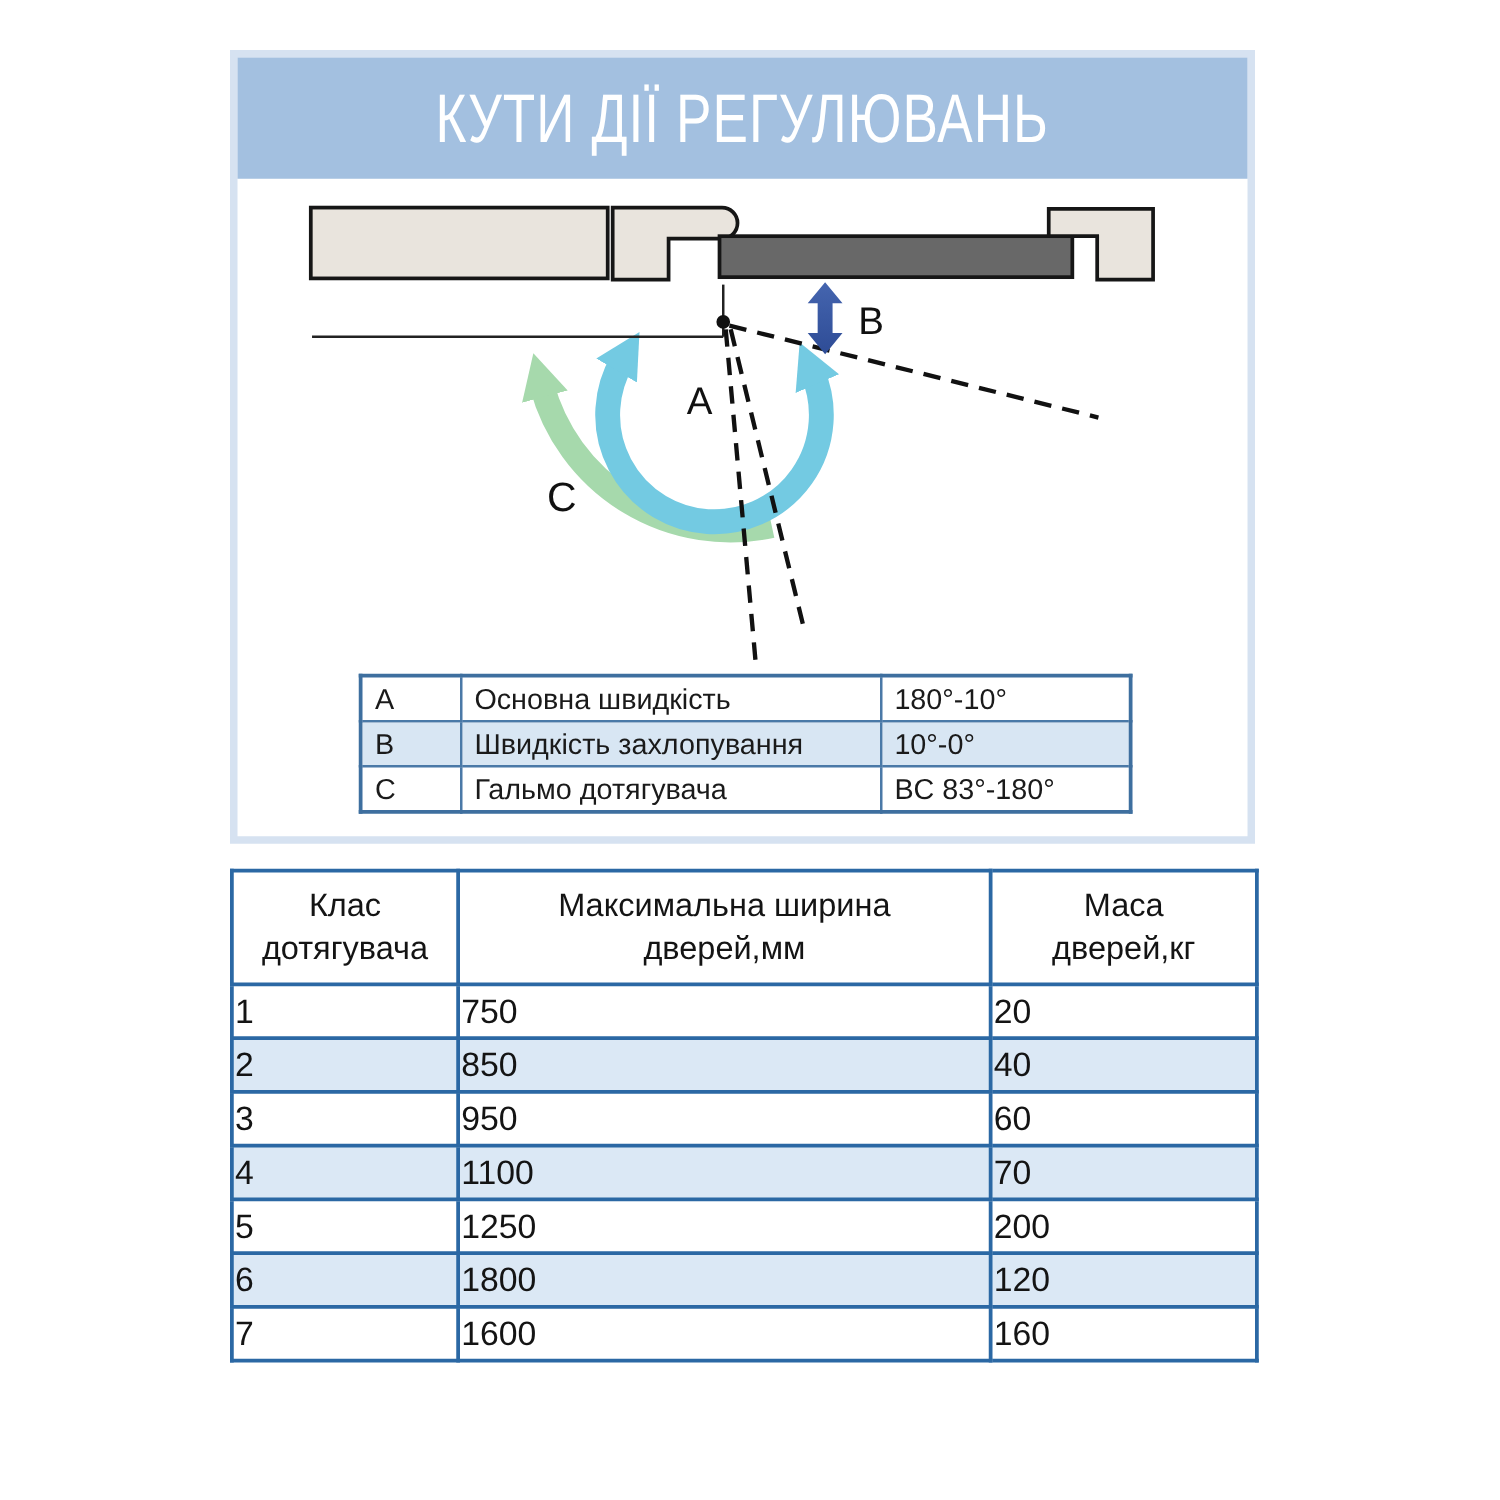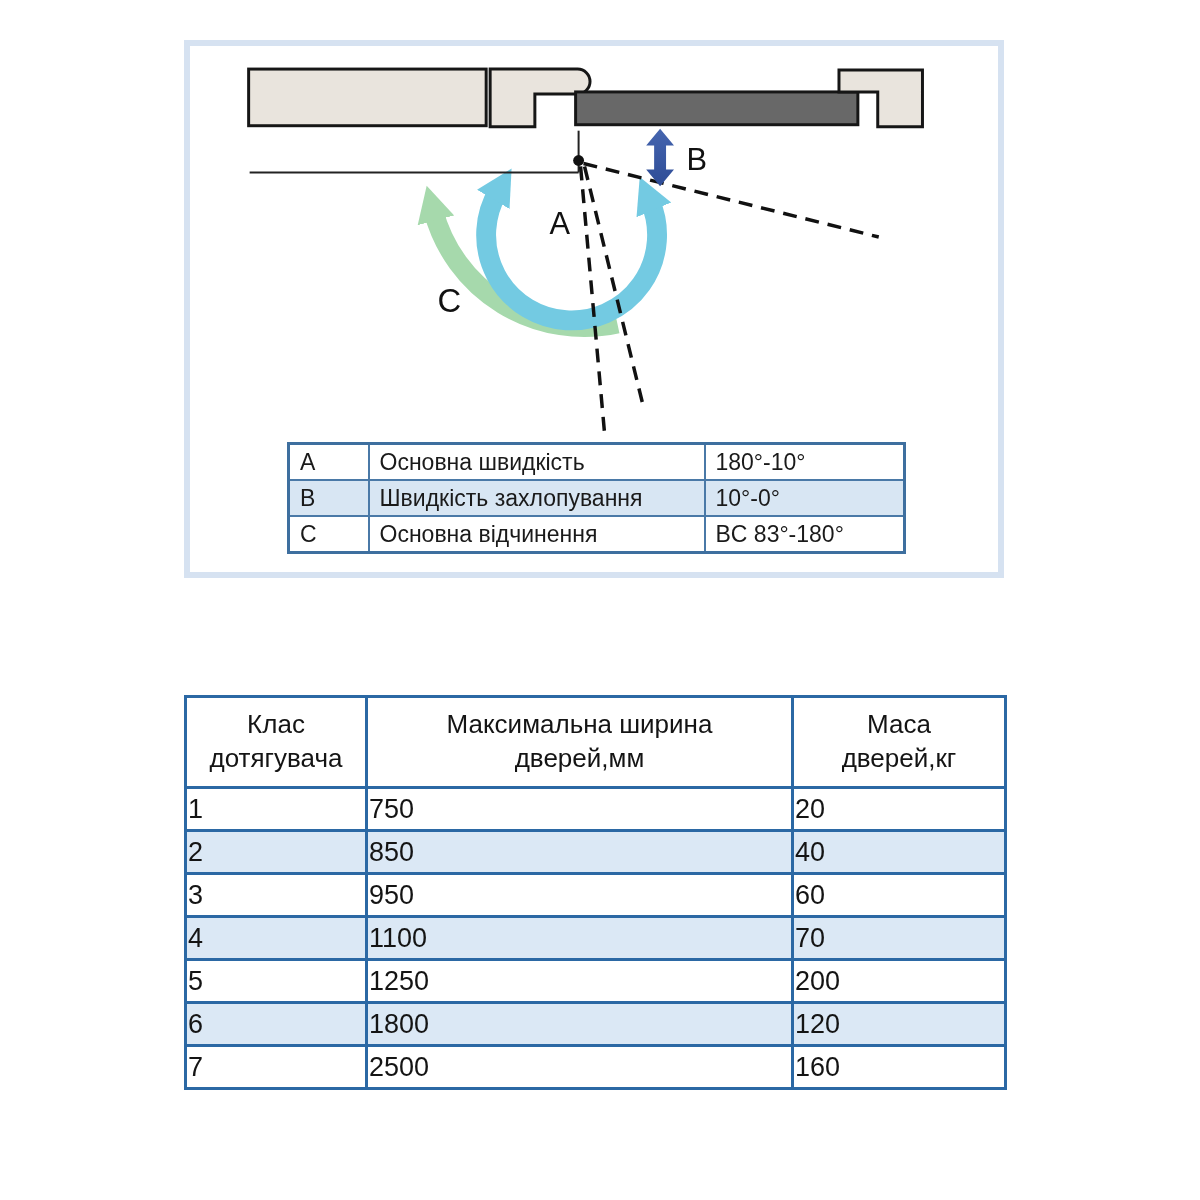--- a/index.html
+++ b/index.html
@@ -51,20 +51,23 @@
   table.classes th{height:88px;font-size:26px;line-height:1.3;padding:0 14px;}
   table.classes td{height:38px;font-size:27px;}
   table.classes tr.alt td{background:#dbe8f5;}
 </style>
 </head>
 <body>
 
 <div class="canvas">
 
   <div class="top-panel">
+    <div class="panel-title">
+      <span class="ttl">КУТИ ДІЇ РЕГУЛЮВАНЬ</span>
+    </div>
 
     <div class="diagram-wrap">
       <svg width="808" height="392" viewBox="0 0 813 392">
         <defs>
           <linearGradient id="gradB" x1="0" y1="0" x2="0" y2="1">
             <stop offset="0" stop-color="#4565af"></stop>
             <stop offset="1" stop-color="#2e4c96"></stop>
           </linearGradient>
           <marker id="headOut" viewBox="0 0 10 10" refX="2.5" refY="5" markerWidth="1.9" markerHeight="2.2" orient="auto-start-reverse">
             <path d="M0,0 L9.5,5 L0,10 Z" fill="#73cae2"></path>
@@ -115,21 +118,21 @@
         <td>Основна швидкість</td>
         <td>180°-10°</td>
       </tr>
       <tr class="hl">
         <td>B</td>
         <td>Швидкість захлопування</td>
         <td>10°-0°</td>
       </tr>
       <tr>
         <td>C</td>
-        <td>Основна відчинення</td>
+        <td>Гальмо дотягувача</td>
         <td>BC 83°-180°</td>
       </tr>
     </tbody>
       </table>
   </div>
 
   <div class="bottom-panel">
 
     <table class="classes">
       <colgroup>
@@ -168,20 +171,20 @@
         <td>1250</td>
         <td>200</td>
       </tr>
       <tr class="alt">
         <td>6</td>
         <td>1800</td>
         <td>120</td>
       </tr>
       <tr>
         <td>7</td>
-        <td>2500</td>
+        <td>1600</td>
         <td>160</td>
       </tr>
     </tbody>
       </table>
   </div>
 
 </div>
 
 </body></html>

